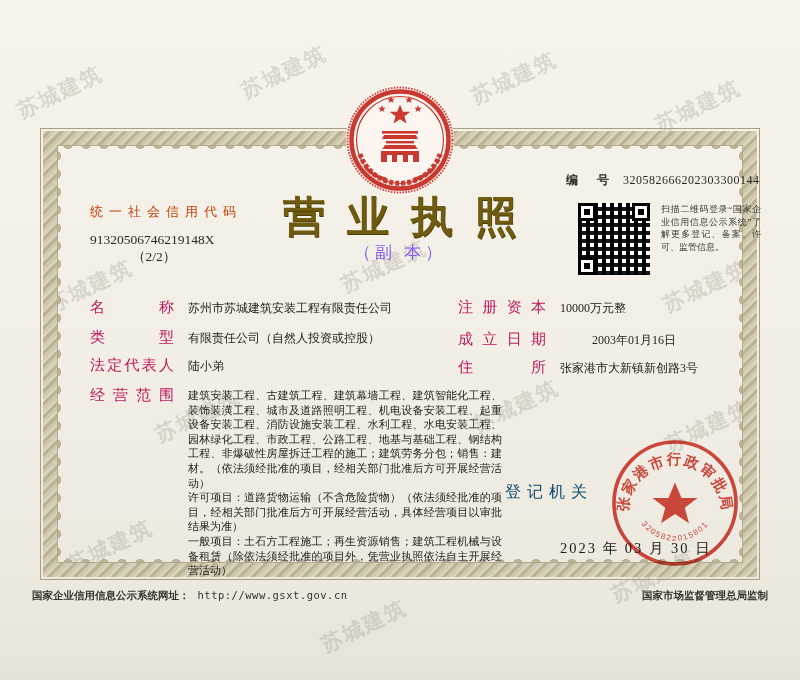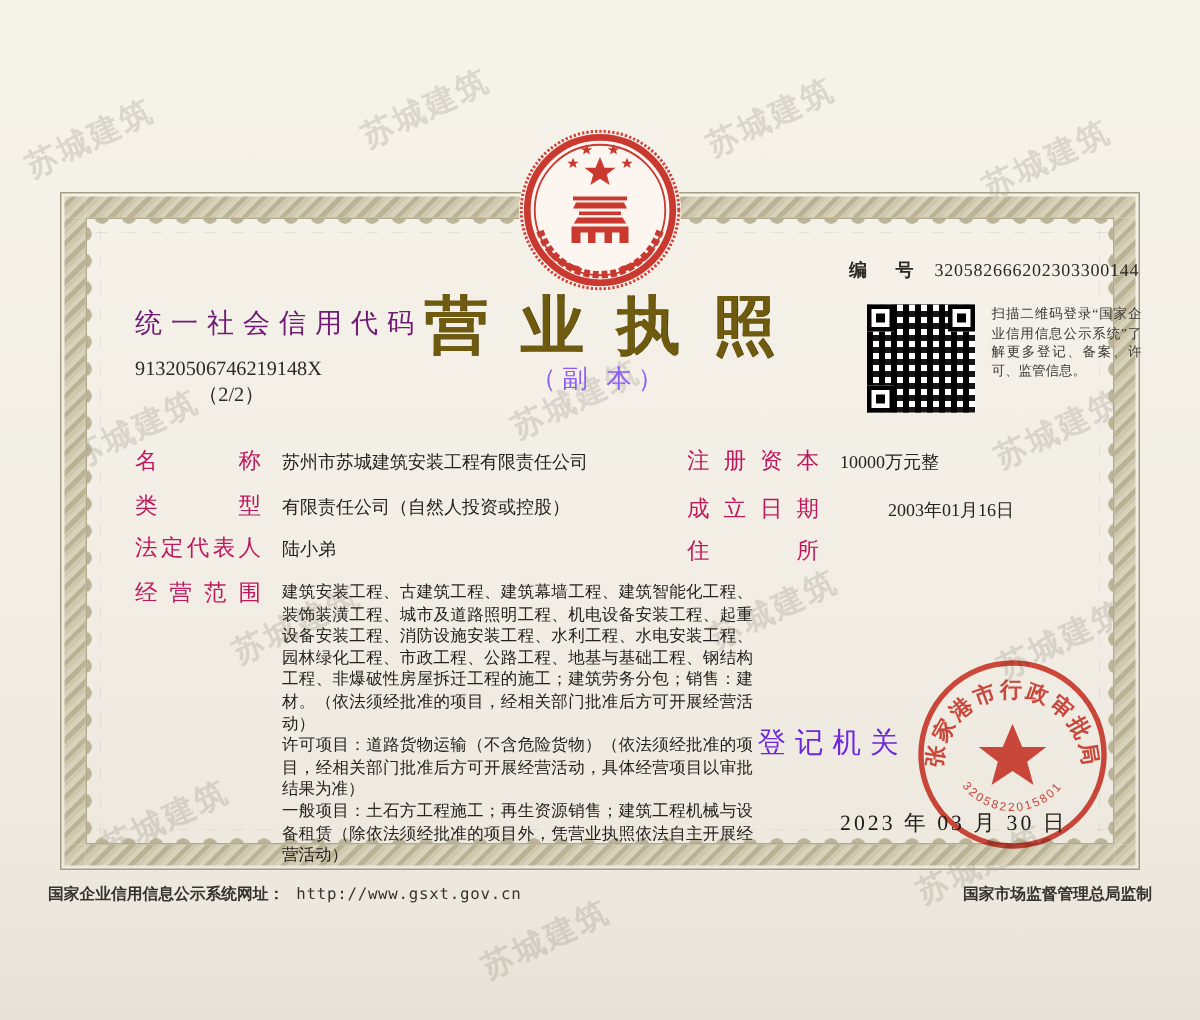--- a/index.html
+++ b/index.html
@@ -54,21 +54,21 @@
   .serial-row .lbl { letter-spacing:8px; margin-right:6px; font-weight:bold; }
   .serial-row .num { font-family:"Liberation Serif", serif; letter-spacing:0.5px; }
   .doc-title { position:absolute; left:0; top:189px; width:800px; text-align:center; z-index:4;
     font-family:"Liberation Sans", sans-serif; font-weight:bold;
     font-size:42px; letter-spacing:22px; text-indent:22px; color:#6f5b10;
     text-shadow:0.5px 0.5px 0 #4c3d07; }
   .doc-subtitle { position:absolute; left:0; top:241px; width:800px; text-align:center; z-index:4;
     font-size:17px; letter-spacing:4px; color:#8b5cf6; }
 
   .credit-block { position:absolute; left:90px; top:203px; z-index:4; }
-  .credit-block .lbl { font-size:18px; letter-spacing:6px; color:#701a75; }
+  .credit-block .lbl { font-size:13px; letter-spacing:6px; color:#c2410c; }
   .credit-block .code-row { margin-top:11px; font-size:13.5px; display:flex;flex-direction:column; }
   .credit-block .copy { margin-left:42px; }
 
   .qr-block { position:absolute; left:578px; top:203px; display:flex; z-index:4; }
   .qr {
     position:relative; width:72px; height:72px; background:#fff;
     background-image:
       repeating-linear-gradient(0deg, rgba(0,0,0,.92) 0 4px, transparent 4px 8px),
       repeating-linear-gradient(90deg, #000 0 4px, #fff 4px 8px);
     background-size:72px 72px, 72px 72px;
@@ -87,21 +87,21 @@
   .r-name  { left:90px;  top:298px; } .r-type { left:90px; top:328px; } .r-legal { left:90px; top:356px; }
   .r-cap   { left:458px; top:298px; } .r-date { left:458px; top:330px;gap:32px; } .r-addr { left:458px; top:358px; }
   .r-cap .flabel, .r-date .flabel, .r-addr .flabel { width:88px; }
   .r-scope { left:90px; top:386px; }
   .scope-text { margin-left:14px; width:314px; font-size:11px; line-height:14.6px;
     text-align:justify; color:#24221e; padding-top:2px; }
   .scope-text p { margin:0; }
 
   
   .authority { position:absolute; left:505px; top:482px; z-index:4;
-    font-size:19px; letter-spacing:6px; color:#6d28d9;text-align:center; }
+    font-size:16px; letter-spacing:6px; color:#0c4a6e;text-align:center; }
   .seal { position:absolute; left:608px; top:436px; width:134px; height:134px; z-index:5;
     opacity:.92; mix-blend-mode:multiply; }
   .issue-date { position:absolute; left:560px; top:539px; z-index:6;
     font-size:14.5px; letter-spacing:2px; color:#1e1c18; }
 
   
   .footer { position:absolute; left:0; top:586px; width:800px; z-index:4; color:#35332e; }
   .f-left { position:absolute; left:32px; top:3px; display:flex; align-items:baseline; }
   .f-left .lbl { font-size:10.5px; font-weight:bold; }
   .f-left .url { font-family:"DejaVu Sans Mono", monospace; font-size:10.5px; margin-left:8px; letter-spacing:0.5px; }
@@ -194,20 +194,21 @@
 <div class="frow r-cap">
   <span class="flabel">注册资本</span>
   <span class="fvalue">10000万元整</span>
 </div>
 <div class="frow r-date">
   <span class="flabel">成立日期</span>
   <span class="fvalue">2003年01月16日</span>
 </div>
 <div class="frow r-addr">
   <span class="flabel">住所</span>
+  <span class="fvalue">张家港市大新镇新创路3号</span>
 </div>
 <div class="frow r-scope">
   <span class="flabel">经营范围</span>
   <span class="scope-text">
     <p>建筑安装工程、古建筑工程、建筑幕墙工程、建筑智能化工程、装饰装潢工程、城市及道路照明工程、机电设备安装工程、起重设备安装工程、消防设施安装工程、水利工程、水电安装工程、园林绿化工程、市政工程、公路工程、地基与基础工程、钢结构工程、非爆破性房屋拆迁工程的施工；建筑劳务分包；销售：建材。（依法须经批准的项目，经相关部门批准后方可开展经营活动）</p>
     <p>许可项目：道路货物运输（不含危险货物）（依法须经批准的项目，经相关部门批准后方可开展经营活动，具体经营项目以审批结果为准）</p>
     <p>一般项目：土石方工程施工；再生资源销售；建筑工程机械与设备租赁（除依法须经批准的项目外，凭营业执照依法自主开展经营活动）</p>
   </span>
 </div>
 

